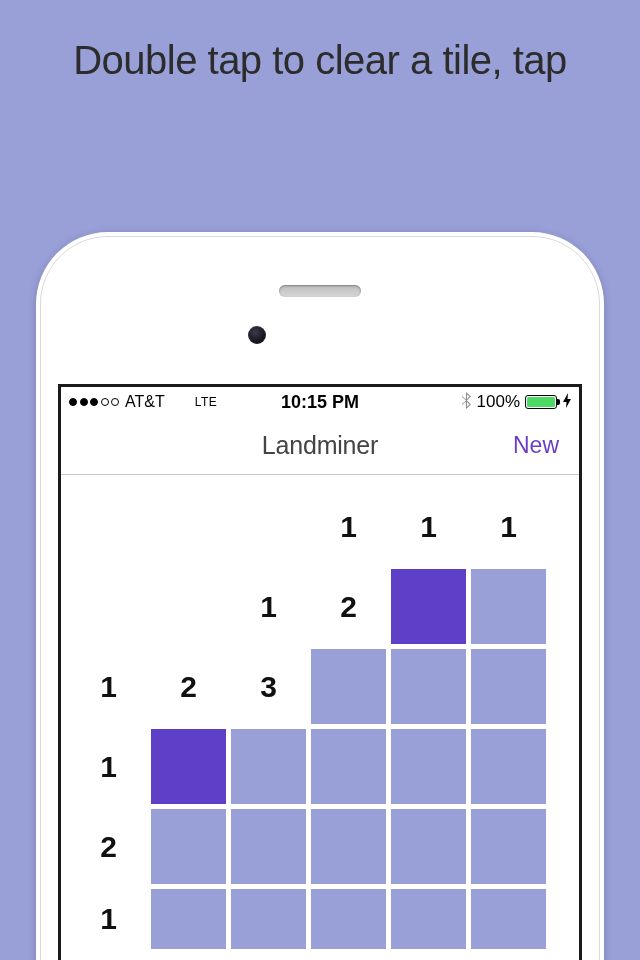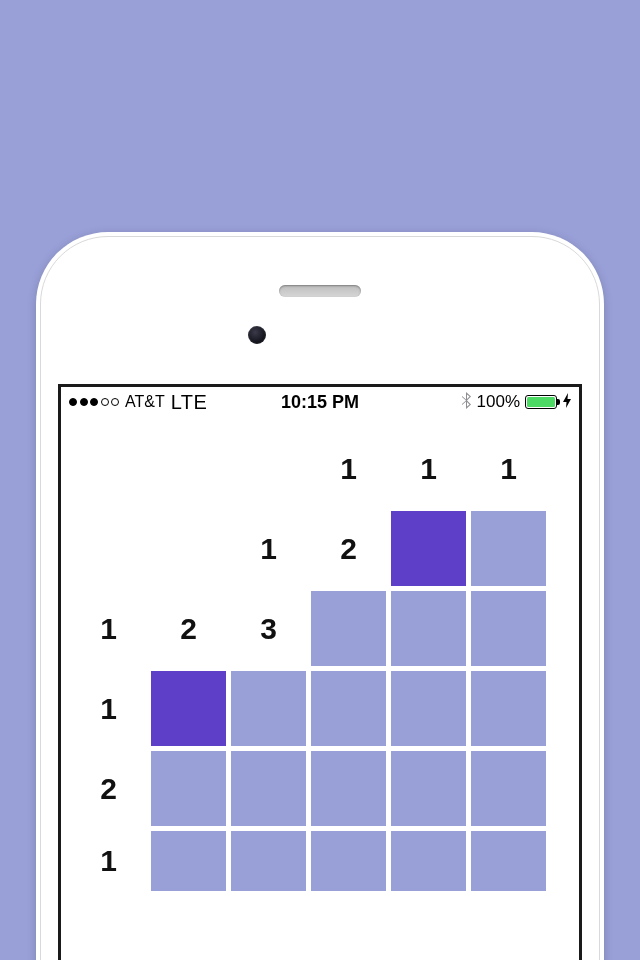--- a/index.html
+++ b/index.html
@@ -76,21 +76,21 @@
     align-items: center;
     font-size: 17px;
     padding: 3px 8px;
     color: #000;
     position: relative;
   }
   .sig-dots { display: flex; gap: 2.5px; align-items: center; margin-right: 6px;}
   .sig-dot { width: 8px; height: 8px; border-radius: 50%; border: 1.1px solid #000; }
   .sig-dot.on { background: #000; }
   .carrier { font-size: 16px; margin-right: 6px; }
-  .net { font-size: 20px; letter-spacing: 0.5px; }
+  .net { font-size: 12px; letter-spacing: 0.5px; margin-left: 24px; }
   .clock {
     position: absolute;
     left: 50%;
     transform: translateX(-50%);
     font-weight: 600;
     font-size: 18px;
   }
   .sb-right { margin-left: auto; display: flex; align-items: center; gap: 5px; }
   .bt-icon { color: #8e8e93; font-size: 16px; line-height: 1;}
   .batt-pct { font-size: 17px; }
@@ -160,21 +160,21 @@
   .cell.num { background: transparent; }
   .cell.covered { background: #99a0d8; }
   .cell.flagged { background: #5d3fc8; }
   .cell.empty { background: transparent; }
   .row.short .cell { height: 60px; } 
 </style>
 </head>
 <body>
 
 <div class="headline">
-  <br>
+  <span>Double tap to clear a tile, tap</span><br>
 </div>
 
 <div class="phone">
   <div class="phone-inner-border"></div>
   <div class="speaker"></div>
   <div class="camera"></div>
 
   <div class="screen">
 
     <div class="status-bar">
@@ -199,20 +199,24 @@
             <span class="battery-fill"></span>
           </span>
         <span class="bolt">
           <svg width="8" height="15" viewBox="0 0 8 15">
               <path d="M5 0 L0 9 L3.5 9 L3 15 L8 6 L4.5 6 Z" fill="#000"></path>
             </svg>
         </span>
       </div>
     </div>
 
+    <div class="nav-bar">
+      <span class="nav-title">Landminer</span>
+      <span class="nav-new">New</span>
+    </div>
 
     <div class="board" id="board">
         <div class="row">
           <div class="cell empty"></div>
           <div class="cell empty"></div>
           <div class="cell empty"></div>
           <div class="cell num">1</div>
           <div class="cell num">1</div>
           <div class="cell num">1</div>
         </div>

